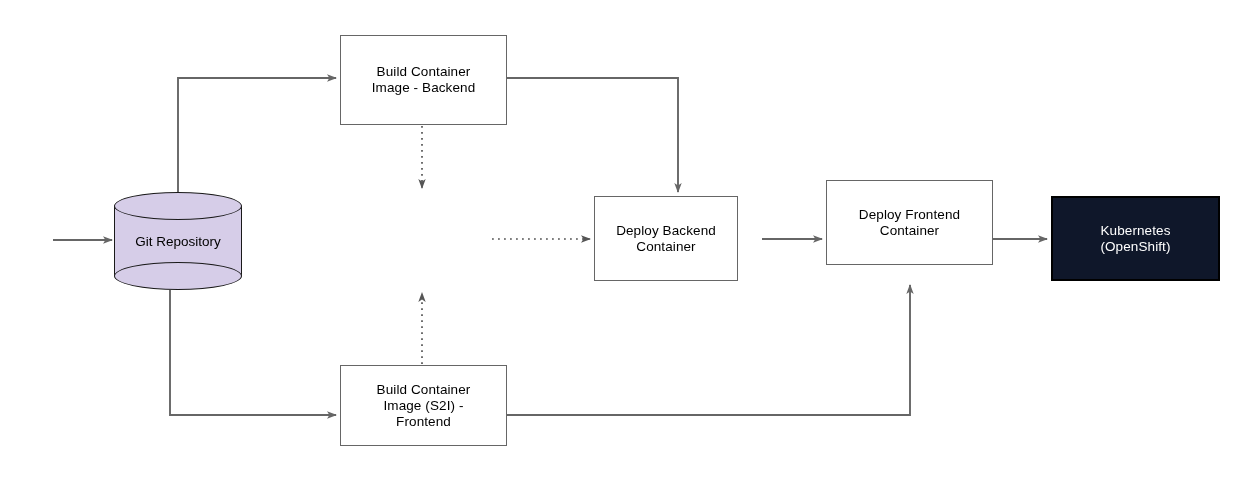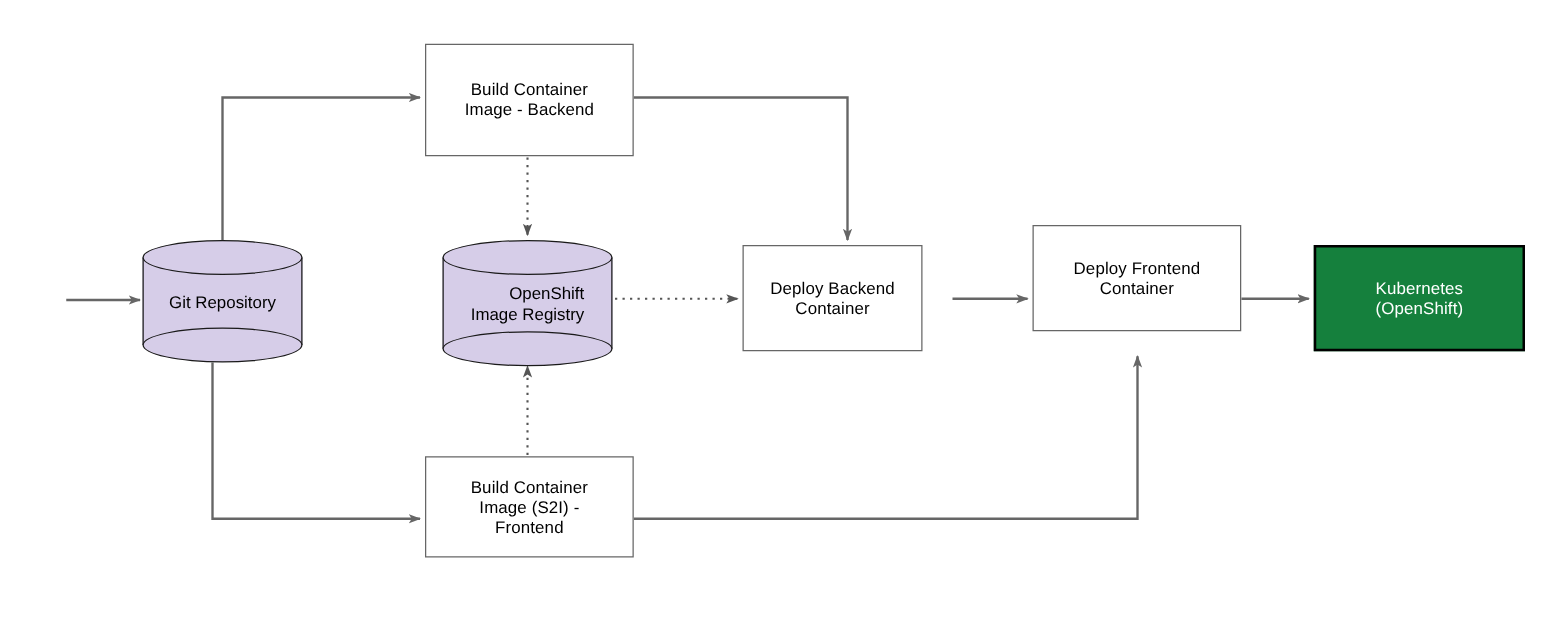--- a/index.html
+++ b/index.html
@@ -37,21 +37,21 @@
     line-height: 16px;
     color: #000000;
     letter-spacing: 0.1px;
   }
   .node.process {
     border: 1.4px solid #666666;
     background: #ffffff;
   }
   .node.highlight {
     border: 2px solid #000000;
-    background: #15803d;
+    background: #0f172a;
     color: #ffffff;
   }
   .node .label {
     white-space: pre-line;
     padding: 0 6px;
   }
   
   .cyl {
     position: absolute;
   }
@@ -140,27 +140,20 @@
     </g>
   </svg>
 
   <div class="cyl" style="left:114px; top:192px; width:128px; height:98px;">
     <div class="cyl-bottom"></div>
     <div class="cyl-body"></div>
     <div class="cyl-top"></div>
     <div class="cyl-label">Git Repository</div>
   </div>
 
-  <div class="cyl" style="left:354px; top:192px; width:136px; height:101px;">
-    <div class="cyl-bottom"></div>
-    <div class="cyl-body"></div>
-    <div class="cyl-top"></div>
-    <div class="cyl-label">OpenShift
-Image Registry</div>
-  </div>
 
   <div class="node process" style="left:340px; top:35px; width:167px; height:90px;">
     <div class="label">Build Container
 Image - Backend</div>
   </div>
 
   <div class="node process" style="left:340px; top:365px; width:167px; height:81px;">
     <div class="label">Build Container
 Image (S2I) -
 Frontend</div>

